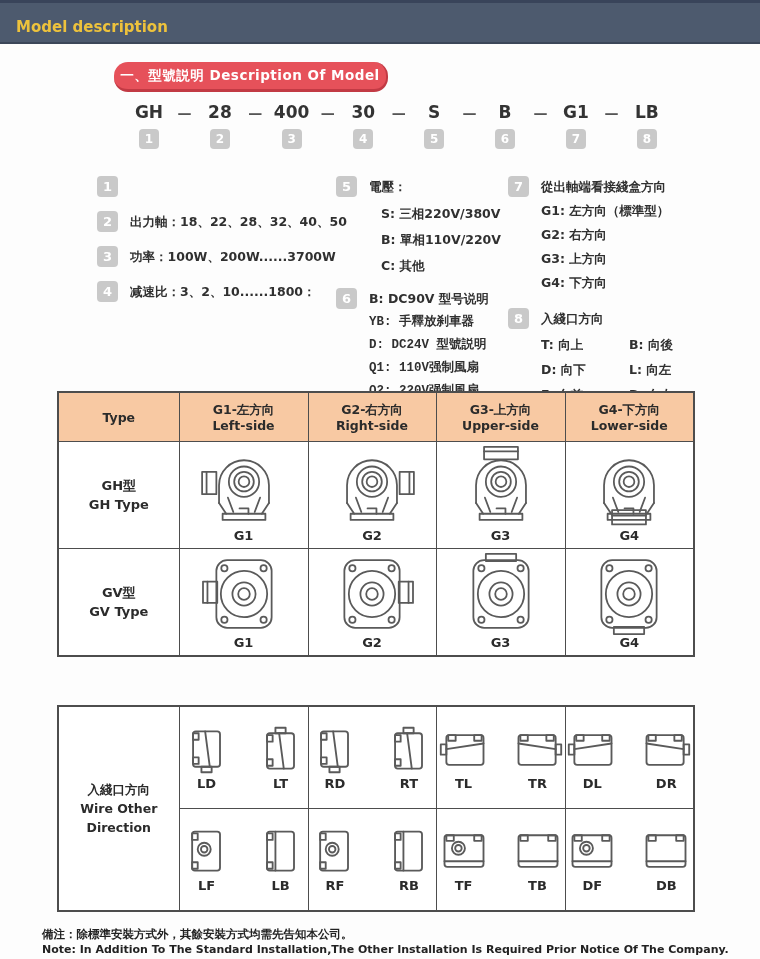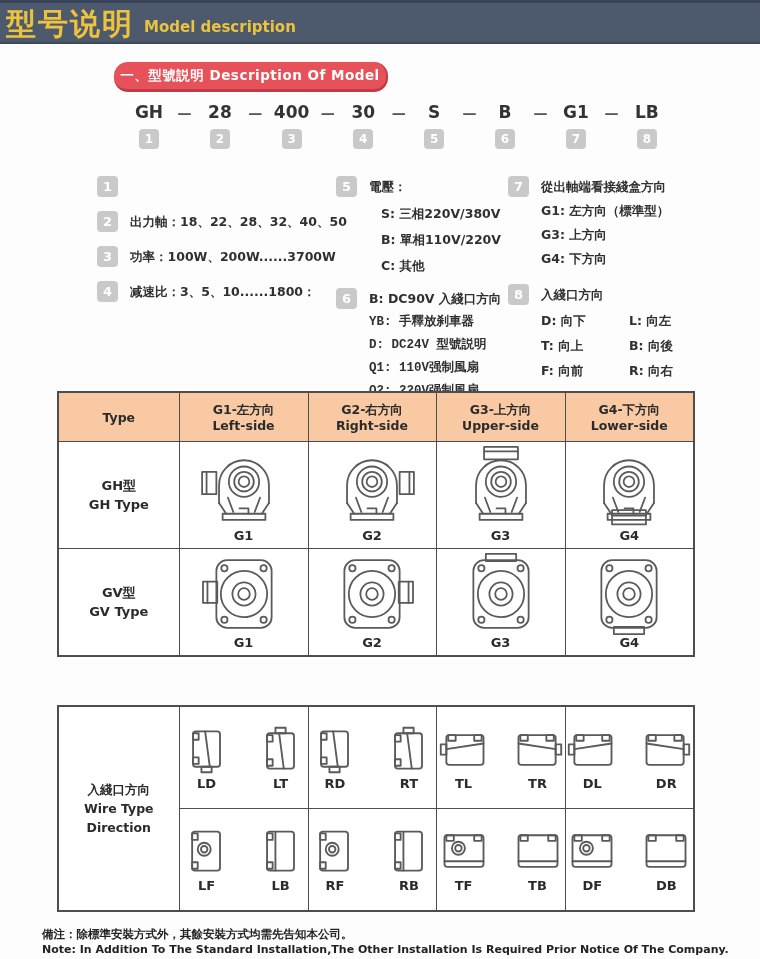--- a/index.html
+++ b/index.html
@@ -74,21 +74,20 @@
   .notes{position:absolute;left:42px;top:927px;font-weight:bold;color:#222;}
   .note-zh{font-size:11.5px;line-height:15px;}
   .note-en{font-size:11px;line-height:15px;}
 </style>
 </head>
 <body>
 
 <div class="page">
 
   <header class="topbar">
-    <span class="title-zh">型号说明</span>
     <span class="title-en">Model description</span>
   </header>
 
   <div class="banner">
     <span>一、型號説明 Description Of Model</span>
   </div>
 
   <div class="code-row">
     <div class="seg">
       <div class="seg-val">GH</div>
@@ -138,61 +137,62 @@
     <div class="lg-row">
       <span class="badge">2</span>
       <span class="lg-text">出力軸：18、22、28、32、40、50</span>
     </div>
     <div class="lg-row">
       <span class="badge">3</span>
       <span class="lg-text">功率：100W、200W......3700W</span>
     </div>
     <div class="lg-row">
       <span class="badge">4</span>
-      <span class="lg-text">减速比：3、5、10......1800：</span>
+      <span class="lg-text">减速比：3、2、10......1800：</span>
     </div>
   </div>
 
   <div class="lg-col" style="left:336px;top:176px;">
     <div class="lg-row" style="margin-bottom:4px;">
       <span class="badge">5</span>
       <span class="lg-text">電壓：</span>
     </div>
     <div class="sub">S: 三相220V/380V</div>
     <div class="sub">B: 單相110V/220V</div>
     <div class="sub" style="margin-bottom:9px;">C: 其他</div>
     <div class="lg-row" style="margin-bottom:2px;">
       <span class="badge">6</span>
-      <span class="lg-text">B: DC90V 入綫口方向</span>
+      <span class="lg-text">B: DC90V 型号说明</span>
     </div>
     <div class="sub6">YB: 手釋放刹車器</div>
     <div class="sub6">D: DC24V 型號説明</div>
     <div class="sub6">Q1: 110V强制風扇</div>
     <div class="sub6">Q2: 220V强制風扇</div>
   </div>
 
   <div class="lg-col" style="left:508px;top:176px;">
     <div class="lg-row" style="margin-bottom:2px;">
       <span class="badge">7</span>
       <span class="lg-text">從出軸端看接綫盒方向</span>
     </div>
     <div class="sub7">G1: 左方向（標準型）</div>
+    <div class="sub7">G2: 右方向</div>
     <div class="sub7">G3: 上方向</div>
     <div class="sub7" style="margin-bottom:13px;">G4: 下方向</div>
     <div class="lg-row" style="margin-bottom:3px;">
       <span class="badge">8</span>
       <span class="lg-text">入綫口方向</span>
     </div>
     <div class="pair">
+      <span>T: 向上</span>
+      <span>B: 向後</span>
+    </div>
+    <div class="pair">
       <span>D: 向下</span>
       <span>L: 向左</span>
-    </div>
-    <div class="pair">
-      <span>T: 向上</span>
-      <span>B: 向後</span>
     </div>
     <div class="pair">
       <span>F: 向前</span>
       <span>R: 向右</span>
     </div>
   </div>
 
   <table class="t1">
     <colgroup>
         <col style="width:121px">
@@ -361,21 +361,21 @@
         <col style="width:121px">
         <col style="width:129px">
         <col style="width:128px">
         <col style="width:129px">
         <col style="width:129px">
       </colgroup>
     <tbody>
         <tr>
       <th class="wi-label" rowspan="2">
         <div>入綫口方向</div>
-        <div>Wire Type</div>
+        <div>Wire Other</div>
         <div>Direction</div>
       </th>
       <td>
         <div class="figpair">
           <div class="fig">
                 <div class="wbox"><svg viewBox="0 0 60 56" class="lineart">
                     <rect x="15" y="8" width="29" height="38" rx="3"></rect>
                     <rect x="15" y="10" width="6" height="7"></rect>
                     <rect x="15" y="36" width="6" height="7"></rect>
                     <line x1="28" y1="8" x2="33" y2="46"></line>

